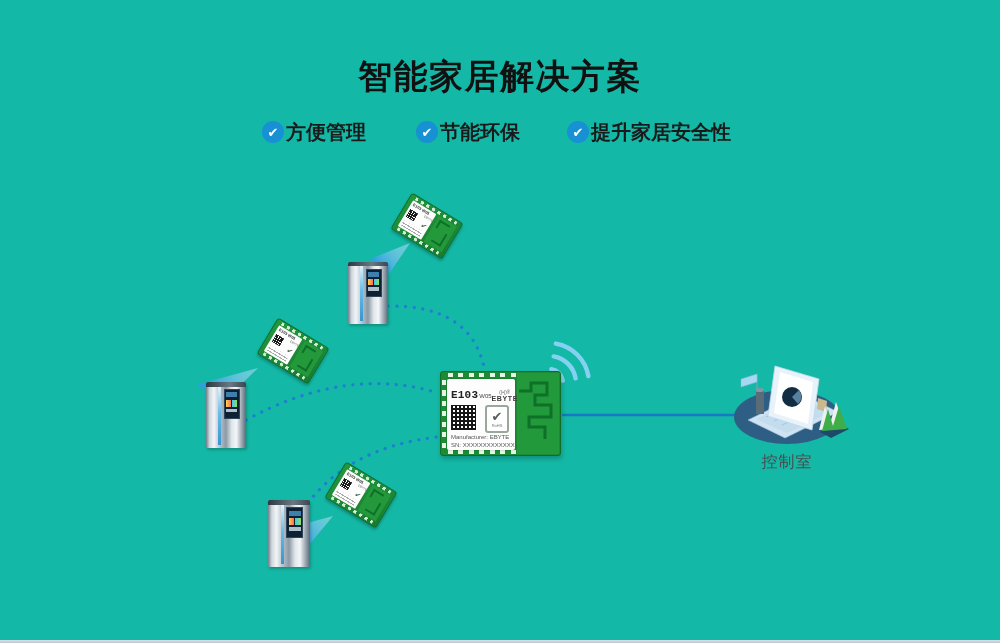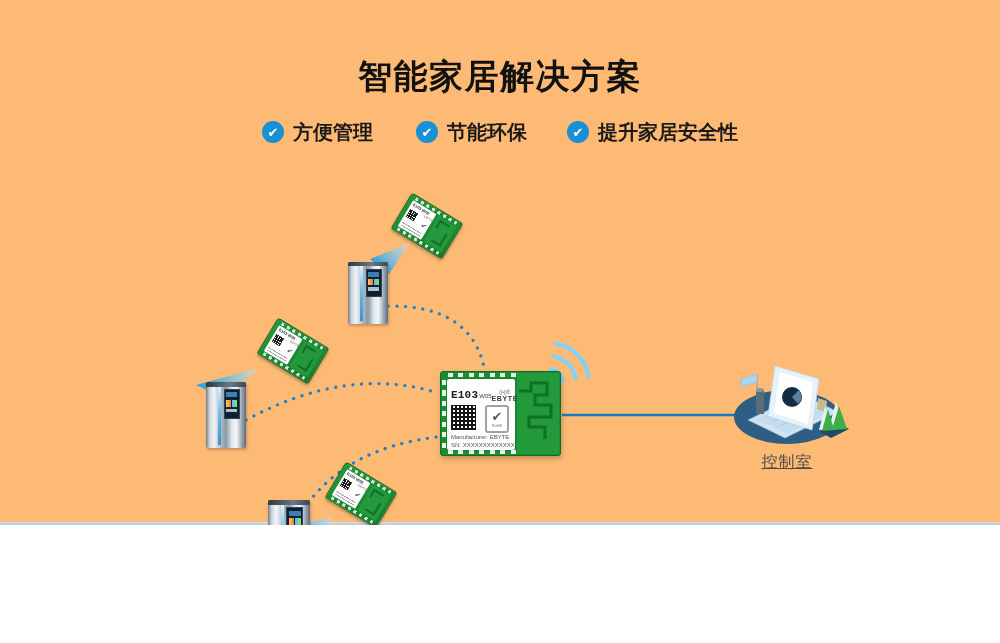--- a/index.html
+++ b/index.html
@@ -1,26 +1,26 @@
 <!DOCTYPE html>
 <html><head>
 <meta charset="utf-8">
 <style>
   html,body{margin:0;padding:0;}
   body{font-family:"Liberation Sans","DejaVu Sans",sans-serif;}
-  .stage{position:relative;width:1000px;height:525px;background:#fdba74;overflow:hidden;}
+  .stage{position:relative;width:1000px;height:643px;background:#14b8a6;overflow:hidden;}
 
   
   .page-title{position:absolute;left:0;right:0;top:54px;margin:0;text-align:center;
     font-size:34px;font-weight:bold;letter-spacing:1.5px;color:#111;}
 
   .feature{position:absolute;top:120px;height:24px;display:flex;align-items:center;}
   .fcheck{display:inline-flex;align-items:center;justify-content:center;width:22px;height:22px;
     border-radius:50%;background:#1790d4;color:#fff;font-size:13px;font-weight:bold;line-height:1;}
-  .flabel{margin-left:9px;font-size:20px;font-weight:bold;color:#1a1a1a;white-space:nowrap;}
+  .flabel{margin-left:2px;font-size:20px;font-weight:bold;color:#1a1a1a;white-space:nowrap;}
 
   
   .overlay{position:absolute;left:0;top:0;z-index:1;}
   .dot{stroke:#1d7fd0;stroke-width:3.2;stroke-linecap:round;stroke-dasharray:0.1 8.6;fill:none;}
 
   
   .fridge{position:absolute;z-index:2;border-radius:2px;
     background:linear-gradient(to right,#6f7d88 0%,#cfd7dd 9%,#f2f5f7 20%,#b3bec7 36%,#8c99a4 50%,#dfe6ea 64%,#f4f6f8 76%,#a2aeb8 88%,#5d6a75 100%);
     box-shadow:1px 2px 3px rgba(0,0,0,.22);}
   .fr-top{position:absolute;left:0;right:0;top:0;height:7%;border-radius:2px 2px 0 0;
@@ -80,21 +80,21 @@
   .cm-rohs{position:absolute;right:6px;top:26px;width:20px;height:24px;border:2px solid #9aa89c;border-radius:3px;
     display:flex;flex-direction:column;align-items:center;justify-content:center;background:#fff;}
   .cm-check{font-size:13px;font-weight:bold;color:#51614f;line-height:1;}
   .cm-rohs-label{font-size:4px;color:#777;line-height:1;margin-top:1px;}
   .cm-mfr{position:absolute;left:4px;top:55px;font-size:6px;color:#555;white-space:nowrap;}
   .cm-sn{position:absolute;left:4px;top:63px;font-size:6px;color:#555;white-space:nowrap;}
   .cm-antenna{position:absolute;right:1px;top:1px;}
 
   
   .cr-label{position:absolute;left:727px;top:452px;width:120px;text-align:center;
-    font-size:16px;color:#4a4a4a;letter-spacing:1px;z-index:2;text-decoration:underline;}
+    font-size:16px;color:#4a4a4a;letter-spacing:1px;z-index:2;}
 
   .bottom-edge{position:absolute;left:0;right:0;bottom:0;height:3px;
     background:linear-gradient(#d9e0e6,#b9c8d6);}
 </style>
 </head>
 <body>
 
 <div class="stage">
 
   <h1 class="page-title">智能家居解决方案</h1>

